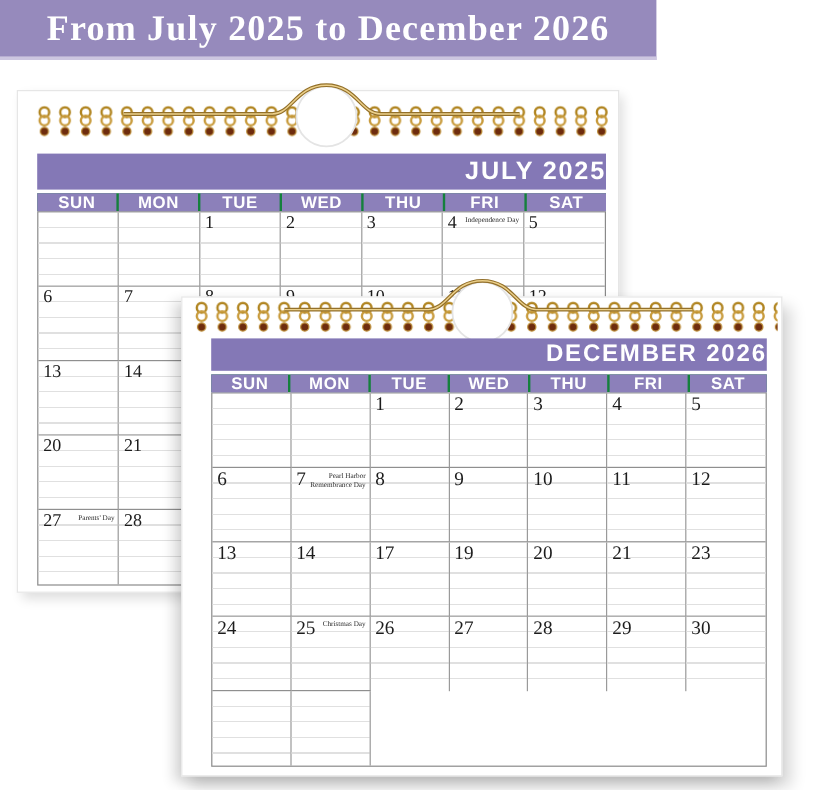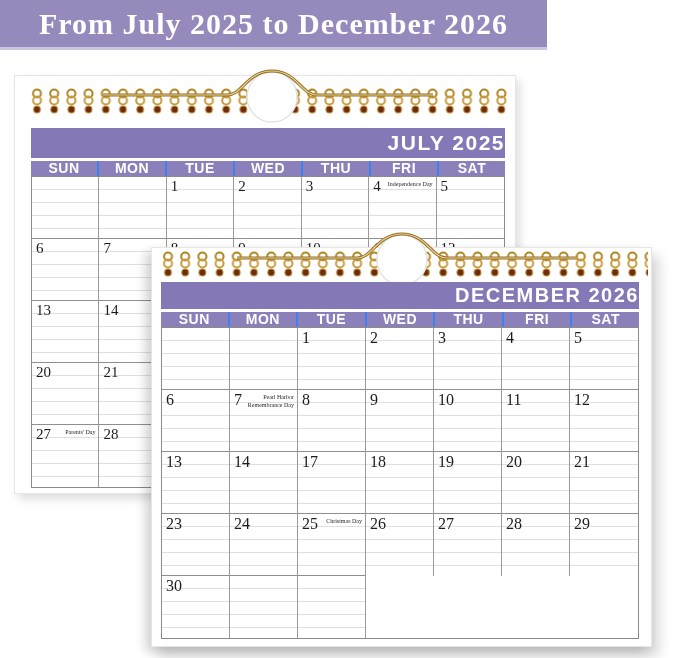--- a/index.html
+++ b/index.html
@@ -30,30 +30,30 @@
   }
   .page.dec{
     left:151px;top:247px;width:501px;height:400px;z-index:2;
     box-shadow:-6px 5px 10px rgba(0,0,0,.16), 7px 9px 12px rgba(0,0,0,.16);
   }
   .spiral{position:absolute;left:0;overflow:visible;pointer-events:none;}
   .july .spiral{top:12px;}
   .dec   .spiral{top:3px;}
   .cal-body{position:absolute;left:0;right:0;}
   .july .cal-body{top:52px;padding:0 10px 0 16px;}
-  .dec   .cal-body{top:34px;padding:0 12px 0 9px;}
+  .dec   .cal-body{top:34px;padding:0 12px 0 24px;}
   .month-header{
     background:var(--month_header_bg,#8478b6);color:#fff;text-align:right;
     font-weight:700;letter-spacing:1.5px;
   }
   .july .month-header{height:30px;line-height:30px;font-size:21px;}
   .dec   .month-header{height:27px;line-height:27px;font-size:20px;}
   .weekday-row{
     display:grid;grid-template-columns:repeat(7,1fr);gap:2px;
-    margin-top:3px;background:#3b82f6;
+    margin-top:3px;background:#15803d;
   }
   .wd{
     background:var(--weekday_bg,#8c80ba);color:#fff;font-weight:700;
     text-align:center;font-size:14px;height:15px;line-height:15px;
     letter-spacing:.5px;
   }
   .date-grid{
     display:grid;grid-template-columns:repeat(7,1fr);grid-auto-rows:62px;
     border:1px solid #8a8a8a;background:#fff;
   }
@@ -294,23 +294,20 @@
         <div class="cell">
           <span class="num">13</span>
         </div>
         <div class="cell">
           <span class="num">14</span>
         </div>
         <div class="cell">
           <span class="num">17</span>
         </div>
         <div class="cell">
-          <span class="num">18</span>
-        </div>
-        <div class="cell">
           <span class="num">19</span>
         </div>
         <div class="cell">
           <span class="num">20</span>
         </div>
         <div class="cell">
           <span class="num">21</span>
         </div>
         <div class="cell">
           <span class="num">23</span>

